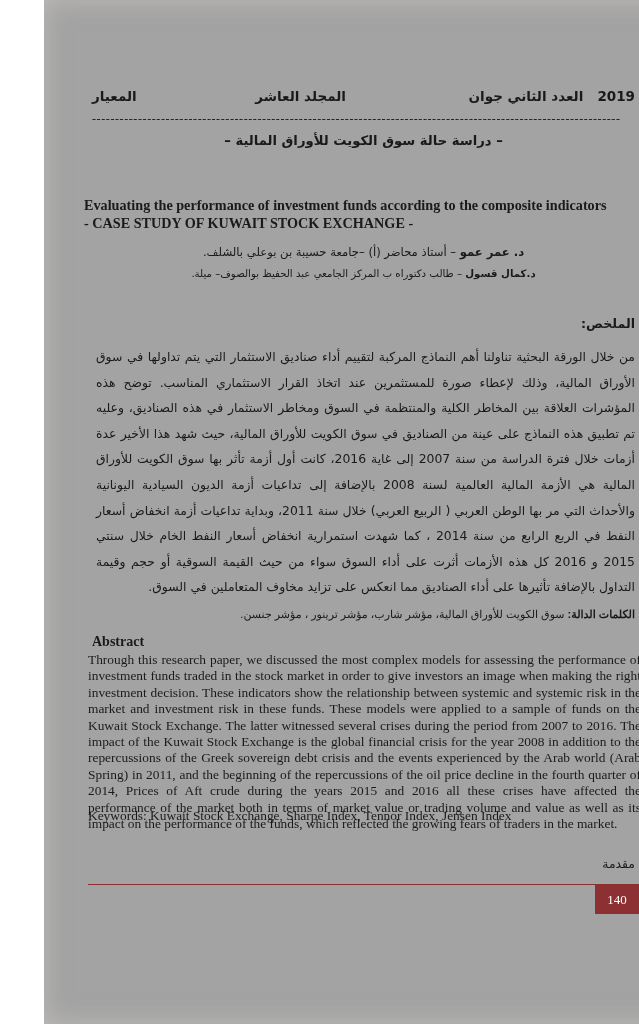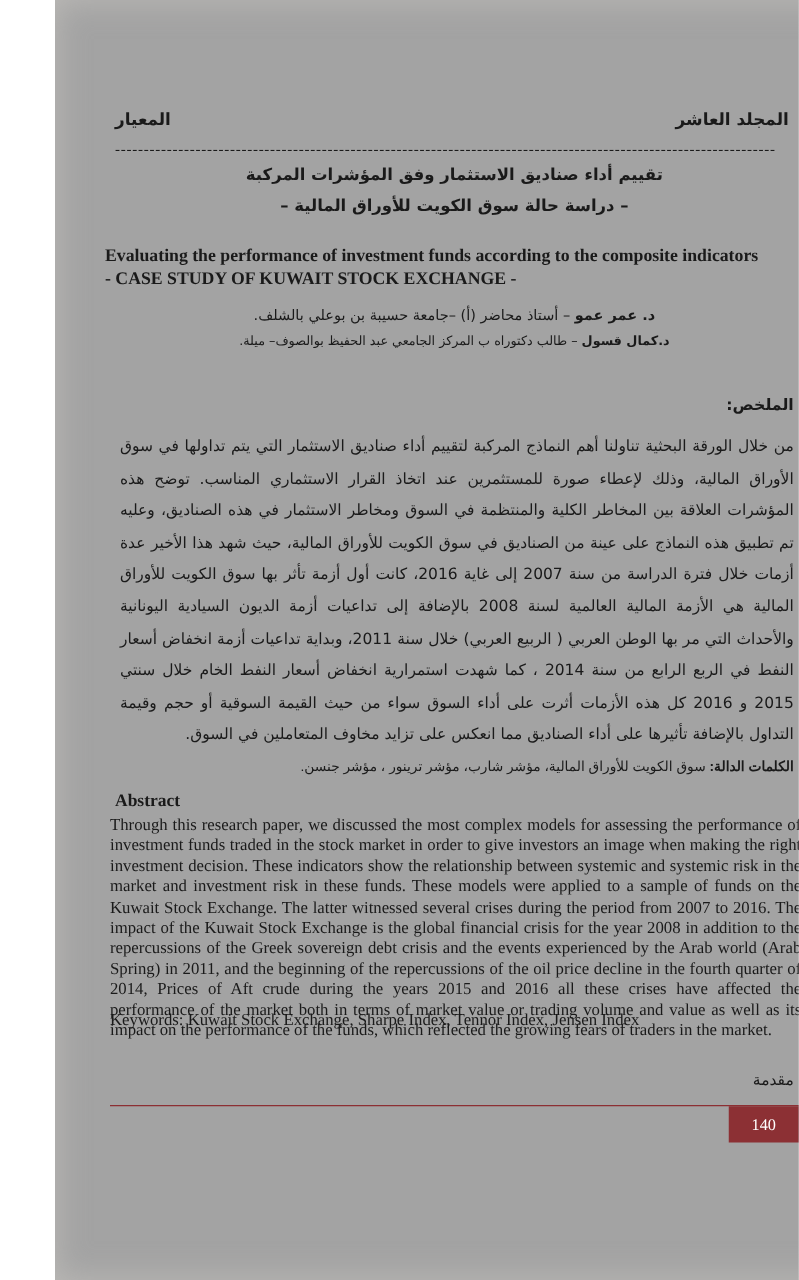--- a/index.html
+++ b/index.html
@@ -168,21 +168,21 @@
     top: 884px;
     left: 44px;
     right: 44px;
     height: 1px;
     background: #8c2f33;
   }
   .pagebox {
     position: absolute;
     top: 885px;
     right: 44px;
-    width: 56px;
+    width: 44px;
     height: 29px;
     background: #8c3034;
     color: #ffffff;
     font-family: "Liberation Serif", serif;
     font-size: 13px;
     display: flex;
     align-items: center;
     justify-content: center;
   }
 
@@ -195,26 +195,30 @@
   }
 </style>
 </head>
 <body>
 
 <div class="page">
 
   <div class="runhead">
     <span>المعيار</span>
     <span class="mid">المجلد العاشر</span>
+    <span>
+      <span>2019</span>
+      &nbsp;
+      <span>العدد الثاني جوان</span>
+    </span>
   </div>
 
   <div class="dashrule">-------------------------------------------------------------------------------------------------------------------</div>
 
   <div class="title-ar">
-    <div>تقييم أداء صناديق الاستثمار وفق المؤشرات المركبة</div>
     <div>– دراسة حالة سوق الكويت للأوراق المالية –</div>
   </div>
 
   <div class="title-en">
     <div>Evaluating the performance of investment funds according to the composite indicators</div>
     <div>- CASE STUDY OF KUWAIT STOCK EXCHANGE -</div>
   </div>
 
   <div class="authors">
     <div class="a-line">

